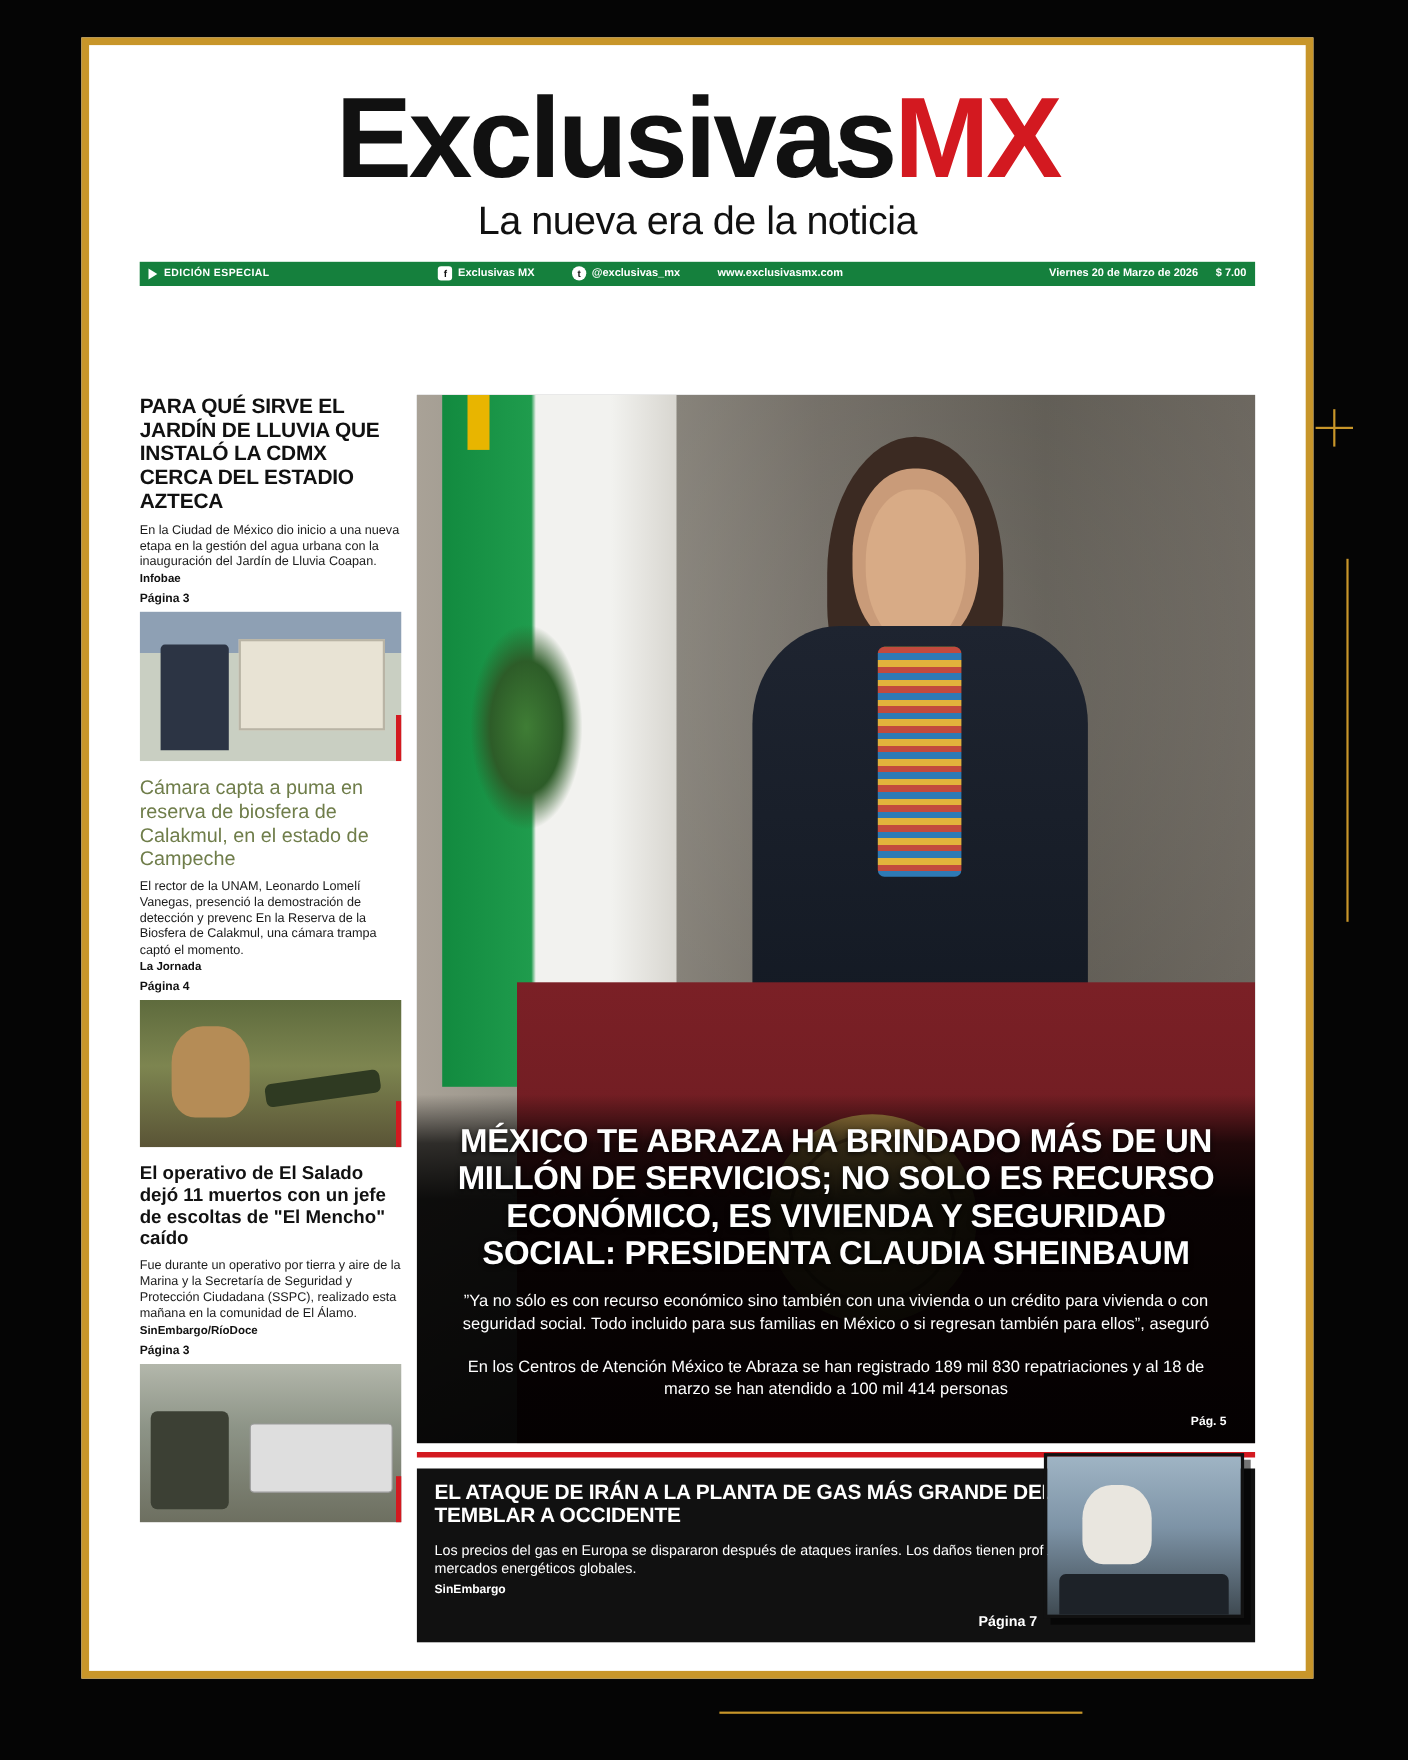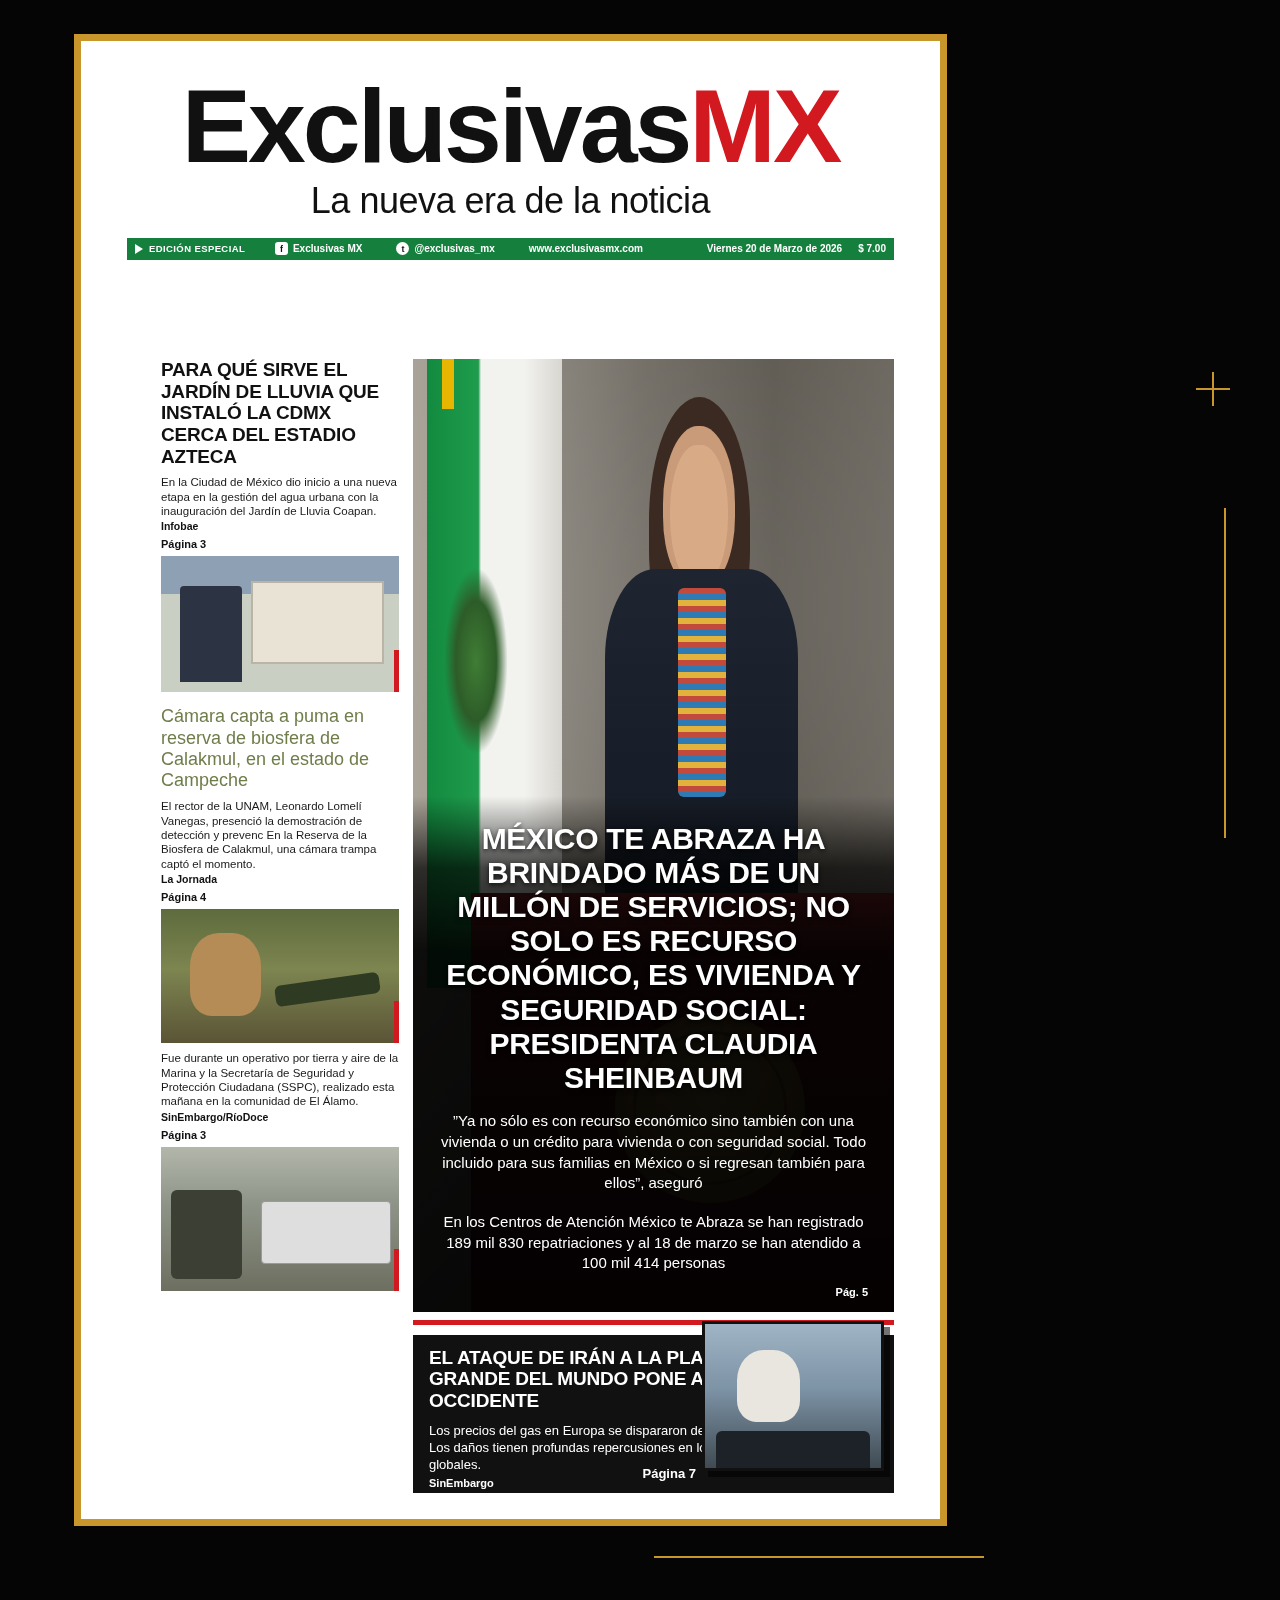--- a/index.html
+++ b/index.html
@@ -31,21 +31,21 @@
     position: absolute; width: 2px; background: #c8962a;
   }
   .reg-hline {
     position: absolute; height: 2px; background: #c8962a;
   }
 
   
   .frame {
     position: absolute;
     left: 74px; top: 34px;
-    width: 873px; height: 1492px;
+    width: 1120px; height: 1492px;
     border: 7px solid #c8962a;
     background: #ffffff;
     padding: 10px;
   }
   .sheet {
     position: relative;
     width: 100%; height: 100%;
     background: #ffffff;
     overflow: hidden;
   }
@@ -101,21 +101,21 @@
   .price { font-size: 10px; margin-right: 8px; }
 
   
   .content {
     position: absolute;
     left: 36px; right: 36px;
     top: 308px; bottom: 16px;
     display: flex;
     gap: 14px;
   }
-  .col-left { width: 238px; flex: 0 0 238px; margin-left: 34px; }
+  .col-left { width: 238px; flex: 0 0 238px; }
   .col-right { flex: 1; display: flex; flex-direction: column; }
 
   
   .lead-head {
     font-size: 19px;
     font-weight: 800;
     line-height: 1.14;
     color: #111;
     letter-spacing: -0.2px;
   }
@@ -420,20 +420,21 @@
             <div class="lead-deck">El rector de la UNAM, Leonardo Lomelí Vanegas, presenció la demostración de detección y prevenc En la Reserva de la Biosfera de Calakmul, una cámara trampa captó el momento.</div>
             <div class="source">La Jornada</div>
             <div class="pagina">Página 4</div>
             <div class="thumb">
               <div class="ph ph-puma"></div>
               <div class="accent"></div>
             </div>
           </div>
 
           <div>
+            <div class="hl-head">El operativo de El Salado dejó 11 muertos con un jefe de escoltas de "El Mencho" caído</div>
             <div class="lead-deck">Fue durante un operativo por tierra y aire de la Marina y la Secretaría de Seguridad y Protección Ciudadana (SSPC), realizado esta mañana en la comunidad de El Álamo.</div>
             <div class="source">SinEmbargo/RíoDoce</div>
             <div class="pagina">Página 3</div>
             <div class="thumb">
               <div class="ph ph-operativo"></div>
               <div class="accent"></div>
             </div>
           </div>
 
         </div>

